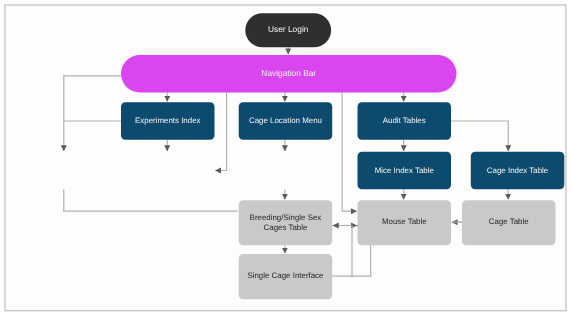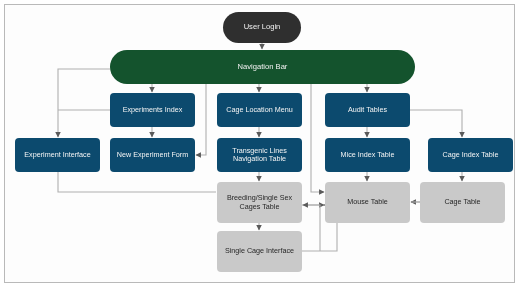--- a/index.html
+++ b/index.html
@@ -46,21 +46,21 @@
   }
   .node .lbl {
     display: block;
     white-space: pre-line;
   }
   .n-dark {
     background: #2f2f2f;
     color: #f2f2f2;
   }
   .n-navbar {
-    background: #14532d;
+    background: #d946ef;
     color: #f2f2f2;
     border-radius: 17px;
   }
   .n-mid {
     background: #0c4a6e;
     color: #f5f5f5;
   }
   .n-light {
     background: #c9c9c9;
     color: #262626;
@@ -142,32 +142,22 @@
   </div>
 
   <div class="node n-mid" style="left:217px; top:93px; width:85px; height:34px; font-size:7.2px;">
     <span class="lbl">Cage Location Menu</span>
   </div>
 
   <div class="node n-mid" style="left:325px; top:93px; width:85px; height:34px; font-size:7.2px;">
     <span class="lbl">Audit Tables</span>
   </div>
 
-  <div class="node n-mid" style="left:15px; top:138px; width:85px; height:34px; font-size:7.2px;">
-    <span class="lbl">Experiment Interface</span>
-  </div>
 
-  <div class="node n-mid" style="left:110px; top:138px; width:85px; height:34px; font-size:7.2px;">
-    <span class="lbl">New Experiment Form</span>
-  </div>
 
-  <div class="node n-mid" style="left:217px; top:138px; width:85px; height:34px; font-size:7.2px;">
-    <span class="lbl">Transgenic Lines
-Navigation Table</span>
-  </div>
 
   <div class="node n-mid" style="left:325px; top:138px; width:85px; height:34px; font-size:7.2px;">
     <span class="lbl">Mice Index Table</span>
   </div>
 
   <div class="node n-mid" style="left:428px; top:138px; width:85px; height:34px; font-size:7.2px;">
     <span class="lbl">Cage Index Table</span>
   </div>
 
   <div class="node n-light" style="left:217px; top:182px; width:85px; height:41px; font-size:7.2px;text-align:center;">

